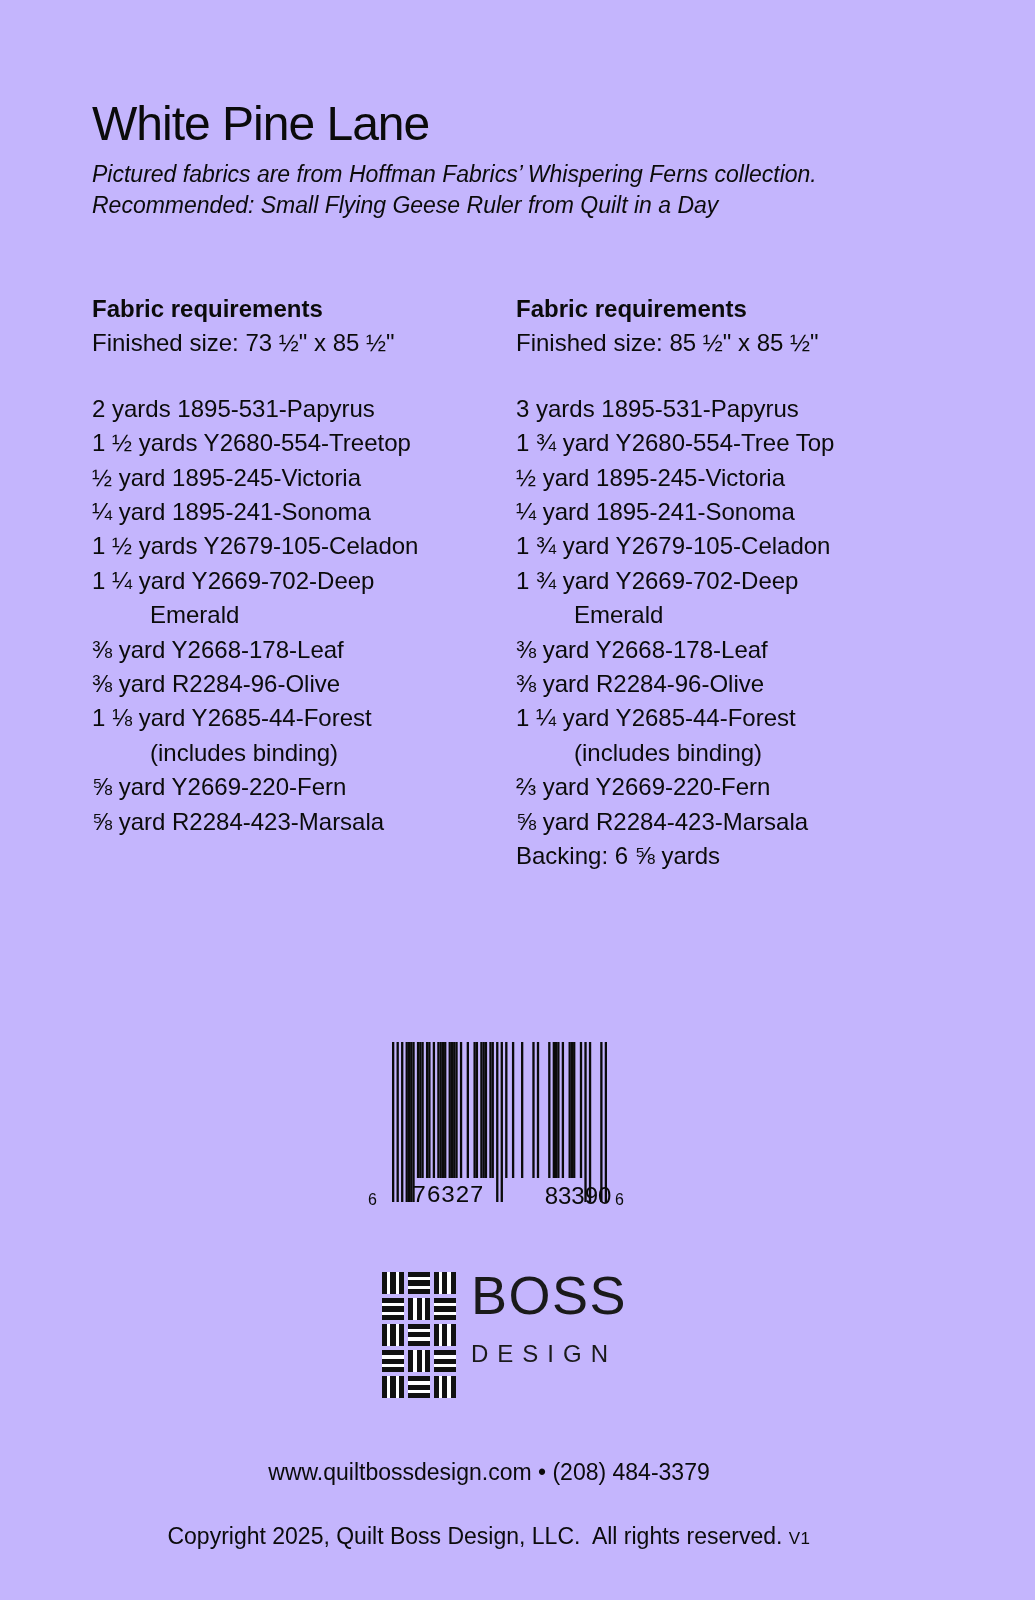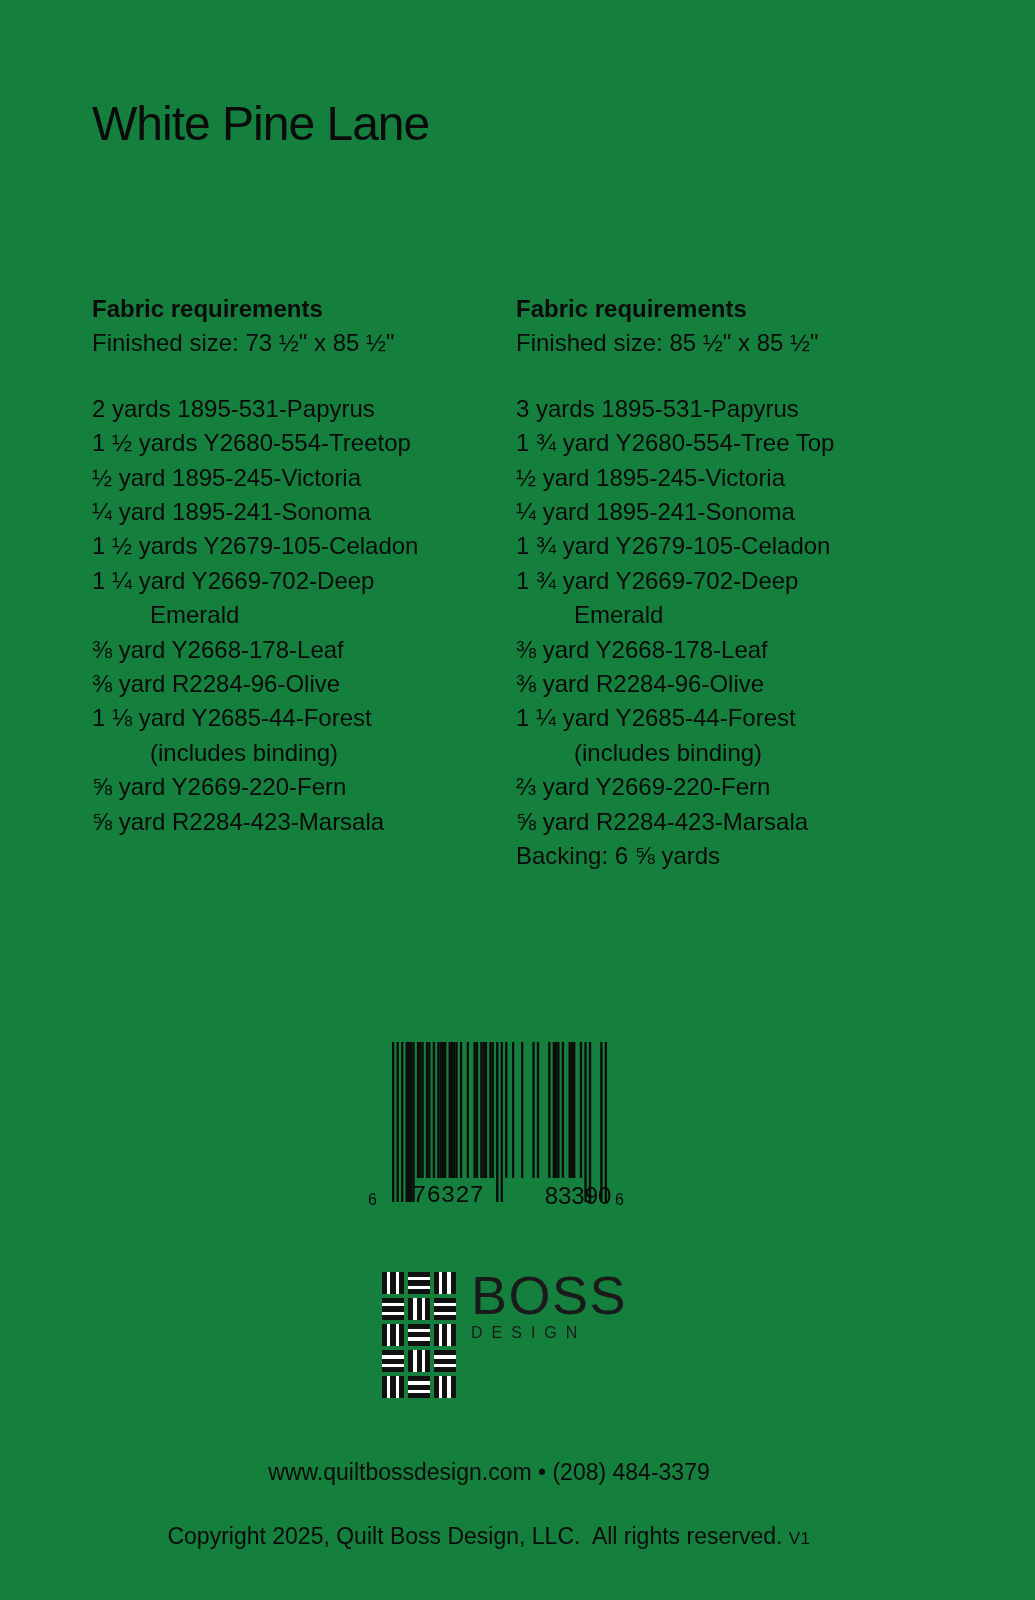--- a/index.html
+++ b/index.html
@@ -1,19 +1,19 @@
 <!DOCTYPE html>
 <html><head>
 <meta charset="utf-8">
 <style>
   html,body{margin:0;padding:0;background:#ffffff;}
   .page{
     position:relative;
     width:1035px;height:1600px;
-    background:#15803d;
+    background:#c4b5fd;
     color:#0b0b0b;
     font-family:"Liberation Sans", sans-serif;
     overflow:hidden;
   }
 
   
   .title{
     position:absolute;left:92px;top:96px;
     font-size:48px;font-weight:400;letter-spacing:-1px;
     white-space:nowrap;
@@ -67,40 +67,44 @@
   .weave-cell.h{background:repeating-linear-gradient(180deg,#111 0 5px,#fff 5px 8.5px);}
   .logo-text{
     position:absolute;left:471px;top:1271px;
     color:#1a1a1a;
   }
   .logo-word{
     font-size:54px;line-height:49px;letter-spacing:1.5px;
     font-weight:400;white-space:nowrap;
   }
   .logo-sub{
-    font-size:16px;letter-spacing:9px;margin-top:4px;
+    font-size:24px;letter-spacing:9px;margin-top:20px;
     font-weight:400;white-space:nowrap;
   }
 
   
   .footer{
     position:absolute;left:0;top:1424px;width:978px;
     text-align:center;
     font-size:23px;line-height:32px;
   }
   .footer-line{white-space:pre-wrap;margin-top:32px;}
   .version{font-size:17px;letter-spacing:0.5px;}
 </style>
 <title>White Pine Lane</title></head>
 <body>
 
 <div class="page">
 
   <div class="title">White Pine Lane</div>
 
+  <div class="subtitle">
+    <div>Pictured fabrics are from Hoffman Fabrics’ Whispering Ferns collection.</div>
+    <div>Recommended: Small Flying Geese Ruler from Quilt in a Day</div>
+  </div>
 
   <div class="fab-col col-left">
     <div class="fab-header">Fabric requirements</div>
     <div class="fab-size">Finished size: 73 ½" x 85 ½"</div>
     <div class="fab-list">
         <div class="fab-line">2 yards 1895-531-Papyrus</div>
         <div class="fab-line">1 ½ yards Y2680-554-Treetop</div>
         <div class="fab-line">½ yard 1895-245-Victoria</div>
         <div class="fab-line">¼ yard 1895-241-Sonoma</div>
         <div class="fab-line">1 ½ yards Y2679-105-Celadon</div>

